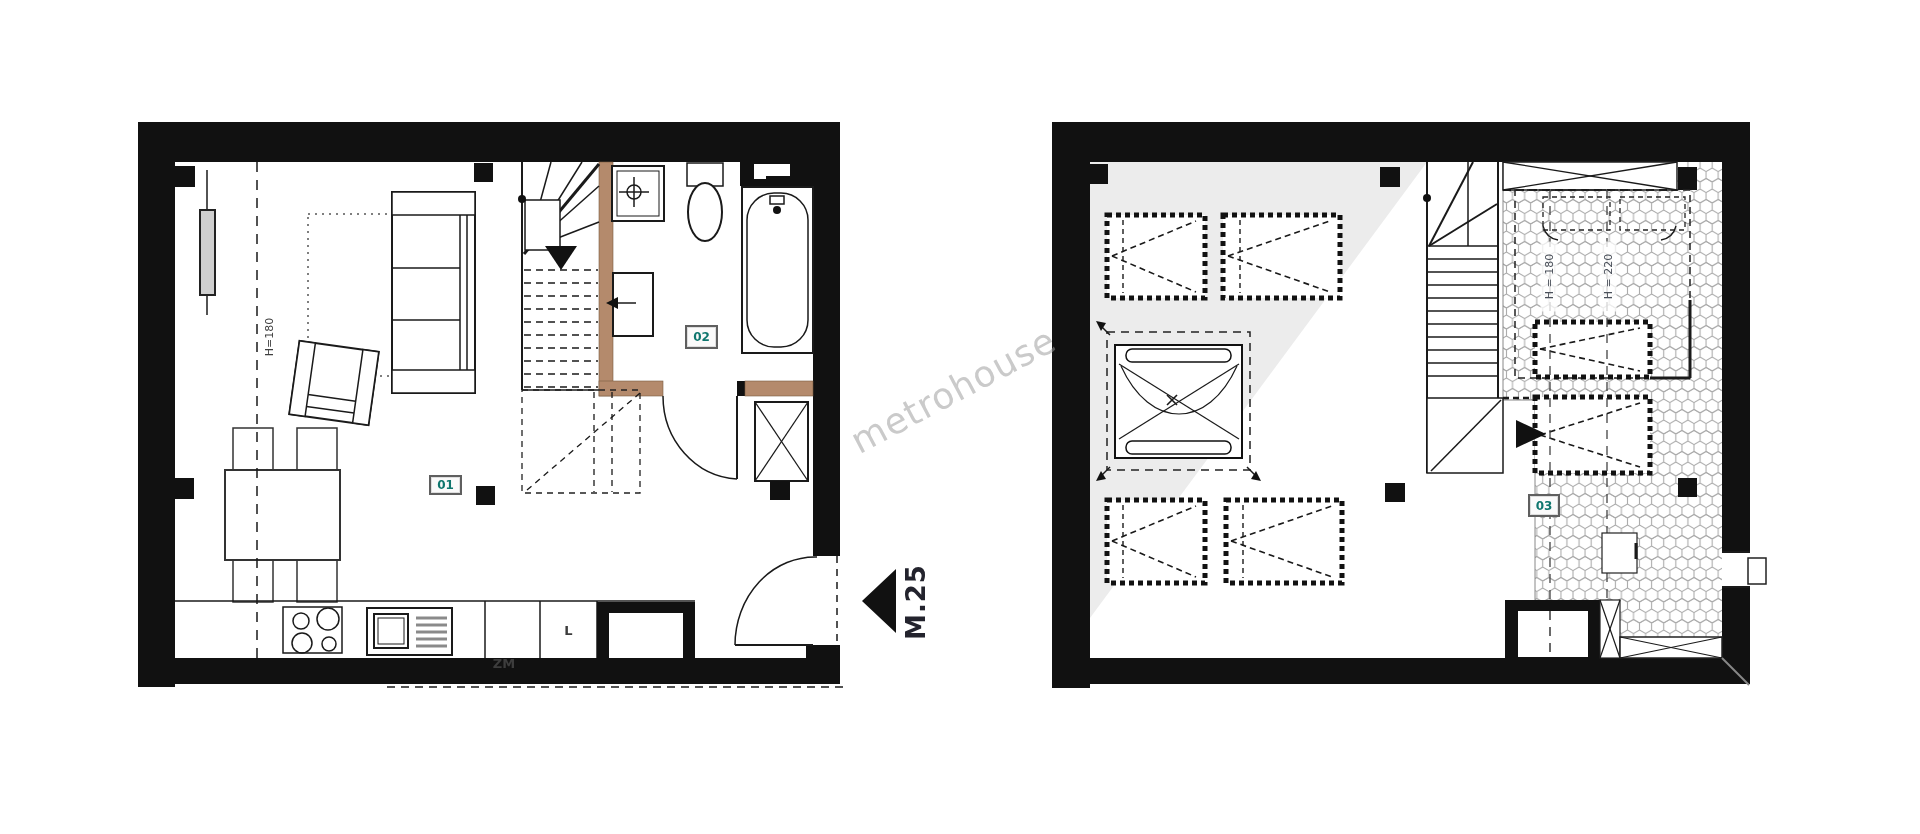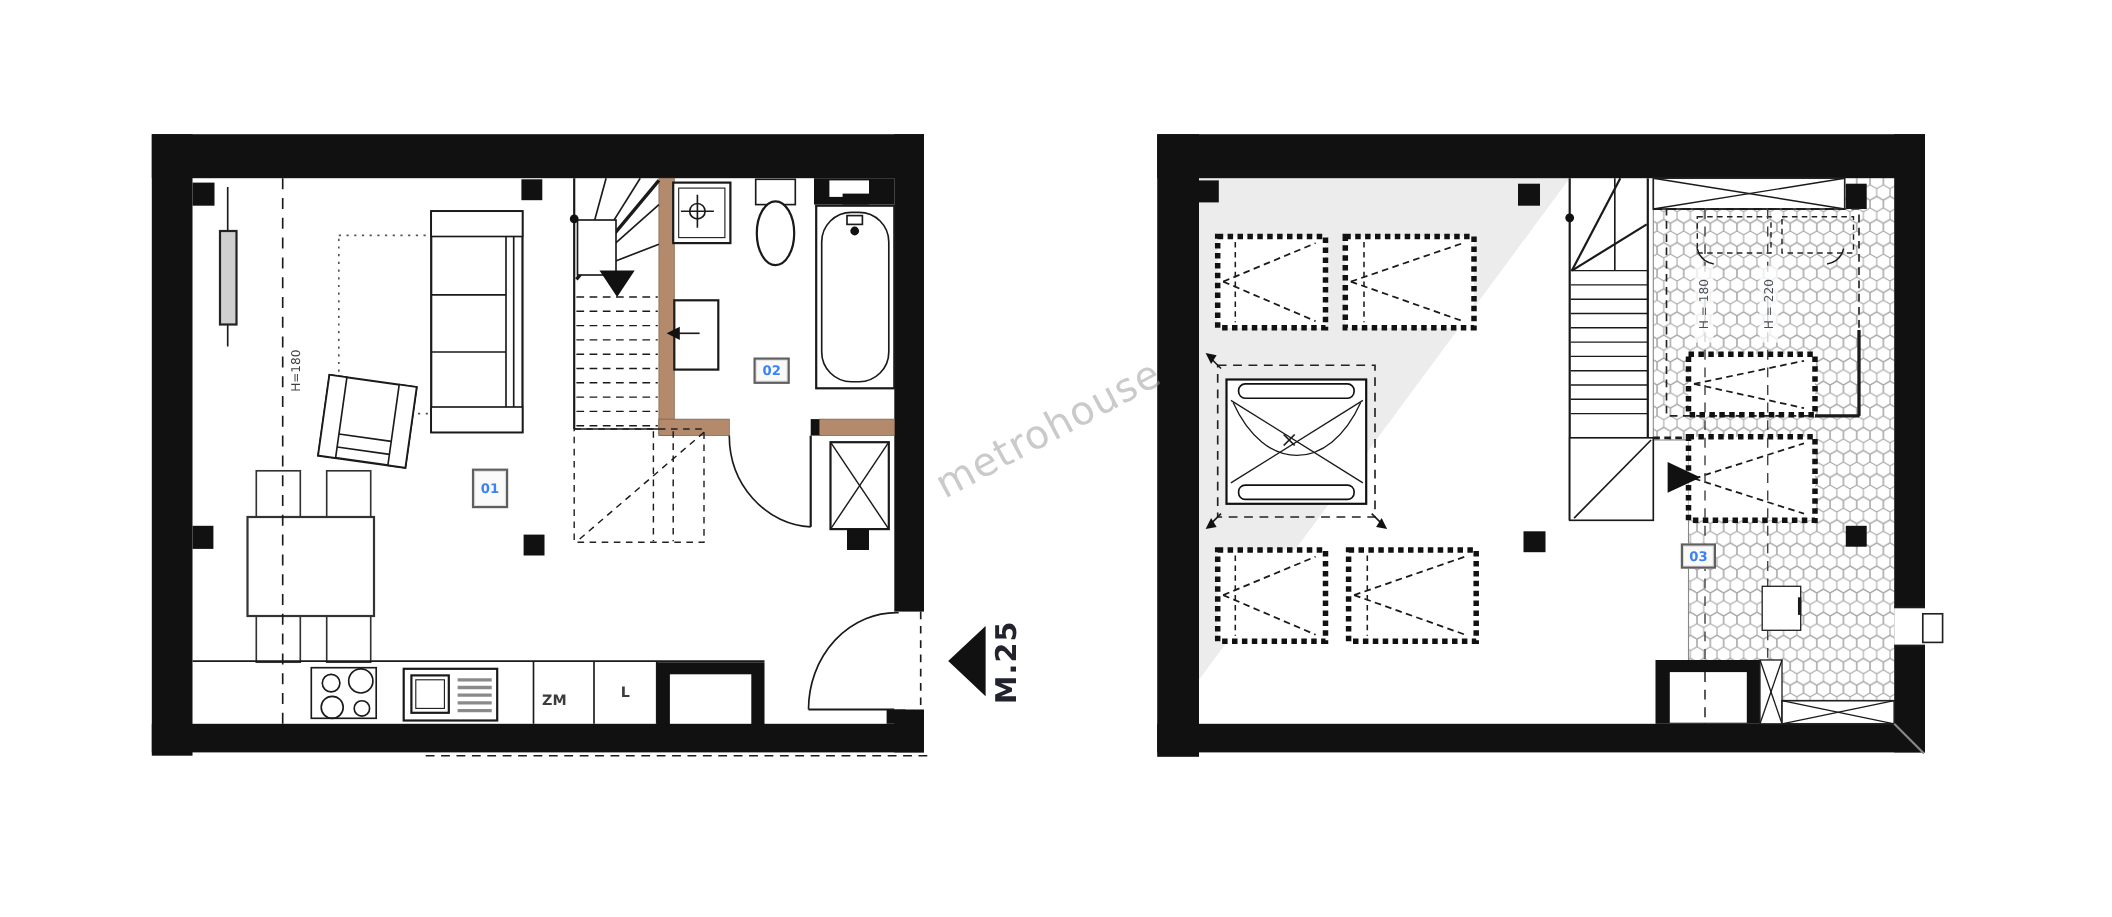--- a/index.html
+++ b/index.html
@@ -4,21 +4,21 @@
 <style>
   html,body{margin:0;padding:0;background:#ffffff;}
   #canvas{position:relative;width:1920px;height:834px;background:#fff;overflow:hidden;
           font-family:"DejaVu Sans",sans-serif;}
   #drawing{position:absolute;left:0;top:0;}
   .w{fill:var(--wall,#111);}
   .aw{fill:var(--interior-wall-accent,#b48a6c);stroke:#7a5c42;stroke-width:.6;}
   .shade{fill:var(--low-ceiling-shade,#ececec);}
   .ln{stroke:#1a1a1a;fill:none;}
   .room-label{position:absolute;display:flex;align-items:center;justify-content:center;
-      font-size:12px;font-weight:bold;color:#3b82f6;background:#fafafa;
+      font-size:12px;font-weight:bold;color:#0f766e;background:#fafafa;
       border:2px solid #5f5f5f;box-sizing:border-box;box-shadow:inset 0 0 0 1px #ddd;}
   .cell-label{position:absolute;display:flex;align-items:center;justify-content:center;
       font-size:13px;font-weight:bold;color:#3d3d3d;}
   .h-label{position:absolute;white-space:nowrap;font-size:11px;color:#4a505a;
       display:flex;align-items:center;justify-content:center;
       transform:rotate(-90deg);background:rgba(255,255,255,.78);padding:0 2px;box-sizing:border-box;}
   #m25-label{position:absolute;white-space:nowrap;font-size:26px;font-weight:600;color:#23232d;
       letter-spacing:1px;display:flex;align-items:center;justify-content:center;transform:rotate(-90deg);}
   #watermark{position:absolute;left:833px;top:368px;width:240px;height:44px;
       font-size:36px;letter-spacing:1px;color:var(--watermark,#9a9a9a);opacity:.52;
@@ -345,27 +345,27 @@
       <rect x="1722" y="552" width="28" height="35" fill="#fff"></rect>
       <line class="ln" x1="1722" y1="552" x2="1750" y2="552" stroke-width="2"></line>
       <line class="ln" x1="1722" y1="587" x2="1750" y2="587" stroke-width="2"></line>
       <rect x="1748" y="558" width="18" height="26" fill="#fff" stroke="#222" stroke-width="1.5"></rect>
     </g>
 
     <line x1="1722" y1="658" x2="1749" y2="685" stroke="#888" stroke-width="2"></line>
   </g>
 </svg>
 
-<div class="room-label" style="left:429px;top:426px;width:33px;height:36px;">01</div>
+<div class="room-label" style="left:429px;top:475px;width:33px;height:20px;">01</div>
 
 <div class="room-label" style="left:685px;top:325px;width:33px;height:24px;">02</div>
 
 <div class="room-label" style="left:1528px;top:494px;width:32px;height:23px;">03</div>
 
-<div class="cell-label" style="left:485px;top:612px;width:38px;height:50px;">ZM</div>
+<div class="cell-label" style="left:485px;top:638px;width:38px;height:50px;">ZM</div>
 
 <div class="cell-label" style="left:540px;top:605px;width:57px;height:50px;">L</div>
 
 <div class="h-label" style="left:224px;top:329px;width:90px;height:16px;background:transparent;color:#3f3f3f;">H=180</div>
 
 <div class="h-label" style="left:1514px;top:268px;width:70px;height:17px;">H = 180</div>
 
 <div class="h-label" style="left:1573px;top:268px;width:70px;height:17px;">H = 220</div>
 
 <div id="m25-label" style="left:871px;top:588px;width:90px;height:28px;">M.25</div>

